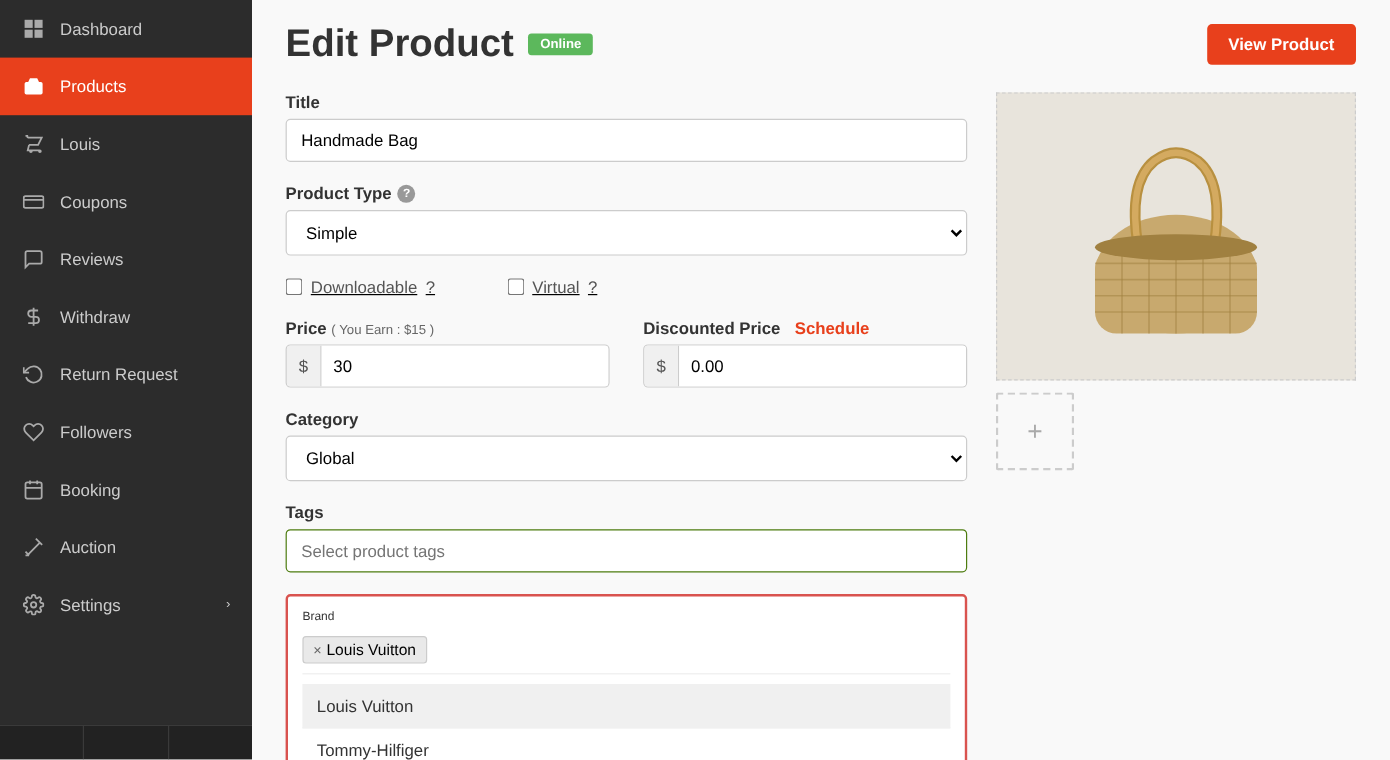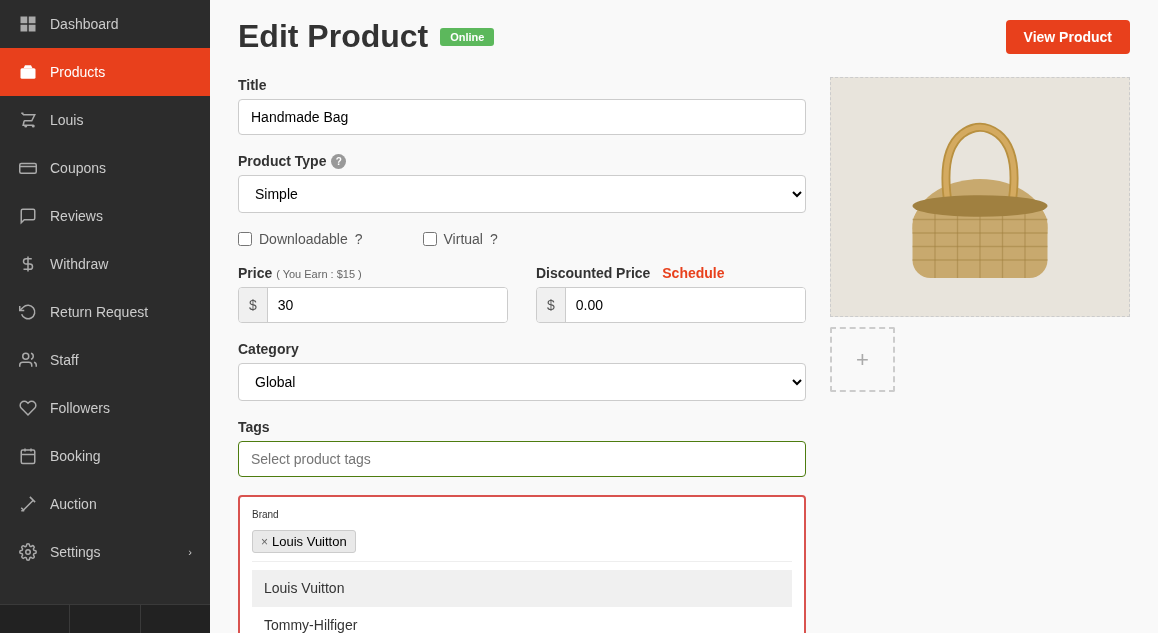--- a/index.html
+++ b/index.html
@@ -142,20 +142,21 @@
       outline: none;
       appearance: auto;
     }
 
     
     .checkboxes-row {
       display: flex;
       gap: 60px;
       margin-bottom: 18px;
       align-items: center;
+      text-decoration: underline;
     }
     .checkbox-item {
       display: flex;
       align-items: center;
       gap: 7px;
       font-size: 14px;
       color: #555;
     }
     .checkbox-item input[type="checkbox"] {
       width: 14px;
@@ -383,30 +384,20 @@
     <span class="label">Withdraw</span>
   </div>
   <div class="sidebar-item">
     <span class="icon">
       <svg width="18" height="18" viewBox="0 0 24 24" fill="none" stroke="#aaa" stroke-width="2">
           <polyline points="1 4 1 10 7 10"></polyline>
           <path d="M3.51 15a9 9 0 102.13-9.36L1 10"></path>
         </svg>
     </span>
     <span class="label">Return Request</span>
-  </div>
-  <div class="sidebar-item">
-    <span class="icon">
-      <svg width="18" height="18" viewBox="0 0 24 24" fill="none" stroke="#aaa" stroke-width="2">
-          <path d="M17 21v-2a4 4 0 00-4-4H5a4 4 0 00-4 4v2"></path>
-          <circle cx="9" cy="7" r="4"></circle>
-          <path d="M23 21v-2a4 4 0 00-3-3.87M16 3.13a4 4 0 010 7.75"></path>
-        </svg>
-    </span>
-    <span class="label">Staff</span>
   </div>
   <div class="sidebar-item">
     <span class="icon">
       <svg width="18" height="18" viewBox="0 0 24 24" fill="none" stroke="#aaa" stroke-width="2">
           <path d="M20.84 4.61a5.5 5.5 0 00-7.78 0L12 5.67l-1.06-1.06a5.5 5.5 0 00-7.78 7.78l1.06 1.06L12 21.23l7.78-7.78 1.06-1.06a5.5 5.5 0 000-7.78z"></path>
         </svg>
     </span>
     <span class="label">Followers</span>
   </div>
   <div class="sidebar-item">

